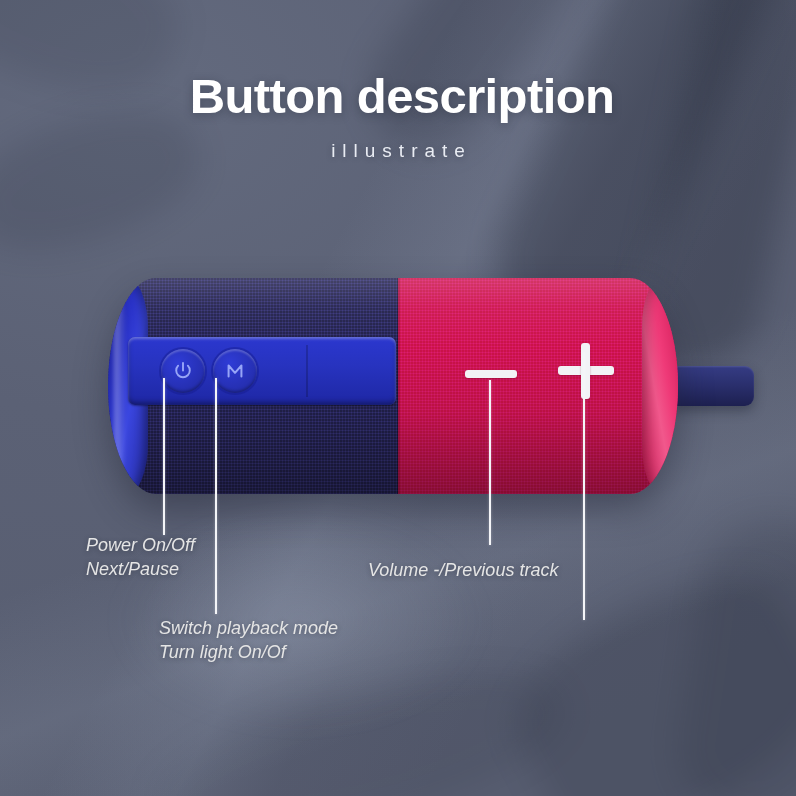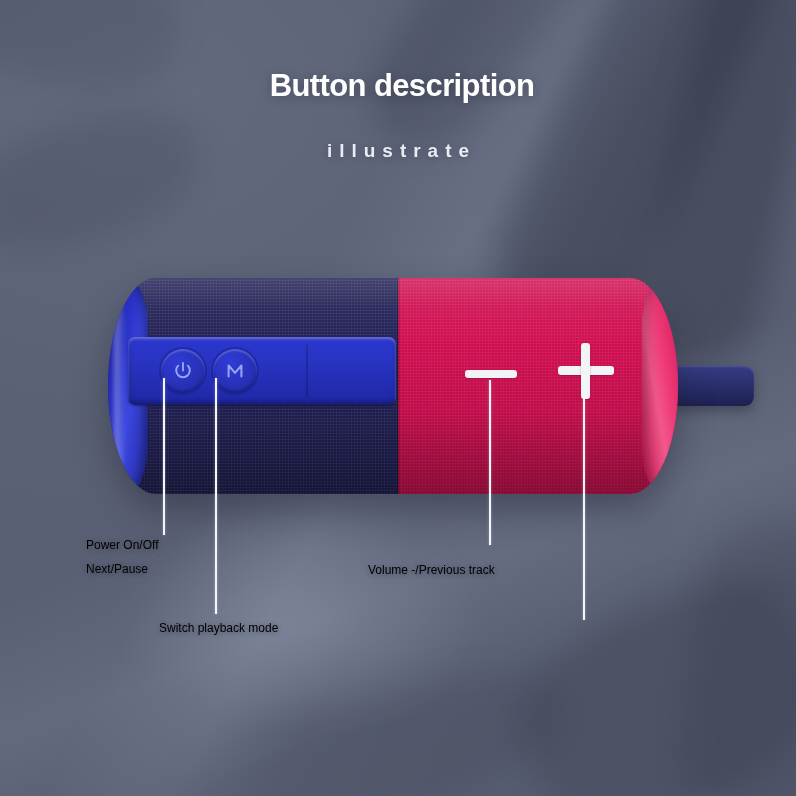--- a/index.html
+++ b/index.html
@@ -61,31 +61,31 @@
     position:absolute; left:40px; top:470px; width:520px; height:300px;
     background:radial-gradient(closest-side, rgba(168,178,198,.28), rgba(168,178,198,0) 70%);
     filter:blur(14px);
   }
 
   
   .title{
     position:absolute; left:8px; right:0; top:68px;
     text-align:center;
     color:#fff;
-    font-size:31px;
+    font-size:49px;
     font-weight:700;
     letter-spacing:-0.6px;
     text-shadow:0 2px 10px rgba(30,34,48,.35);
   }
   .subtitle{
     position:absolute; left:0; right:0; top:140px;
     text-align:center;
     color:#e9ecf3;
     font-size:19px;
-    font-weight:700;
+    font-weight:400;
     letter-spacing:7px;
     text-indent:7px;
     text-shadow:0 1px 6px rgba(30,34,48,.30);
   }
 
   
   #speaker{
     position:absolute;
     left:108px; top:278px;
     width:570px; height:216px;
@@ -205,25 +205,26 @@
     box-shadow:0 0 3px rgba(255,255,255,.35);
   }
   .lead-power { left:163px; top:378px; height:157px; }
   .lead-mode  { left:215px; top:378px; height:236px; }
   .lead-vdown { left:489px; top:380px; height:165px; }
   .lead-vup   { left:583px; top:352px; height:268px; }
 
   
   .cap{
     position:absolute;
-    color:#000000;
-    font-size:12px;
+    color:#e5e5e5;
+    font-size:18px;
     line-height:24px;
     white-space:nowrap;
     text-shadow:0 1px 5px rgba(30,34,48,.40);
+    font-style:italic;
   }
   .cap-power { left:86px;  top:533px; }
   .cap-mode  { left:131px; top:616px;margin-left:28px; }
   .cap-vdown { left:368px; top:558px; }
   .cap-vup   { left:509px; top:637px; }
 </style>
 </head>
 <body>
 
 <div id="stage">
@@ -297,20 +298,21 @@
   <div class="lead lead-vdown"></div>
   <div class="lead lead-vup"></div>
 
   <div class="cap cap-power">
     <div>Power On/Off</div>
     <div>Next/Pause</div>
   </div>
 
   <div class="cap cap-mode">
     <div>Switch playback mode</div>
+    <div>Turn light On/Of</div>
   </div>
 
   <div class="cap cap-vdown">
     <div>Volume -/Previous track</div>
   </div>
 
 
 </div>
 
 </body></html>

